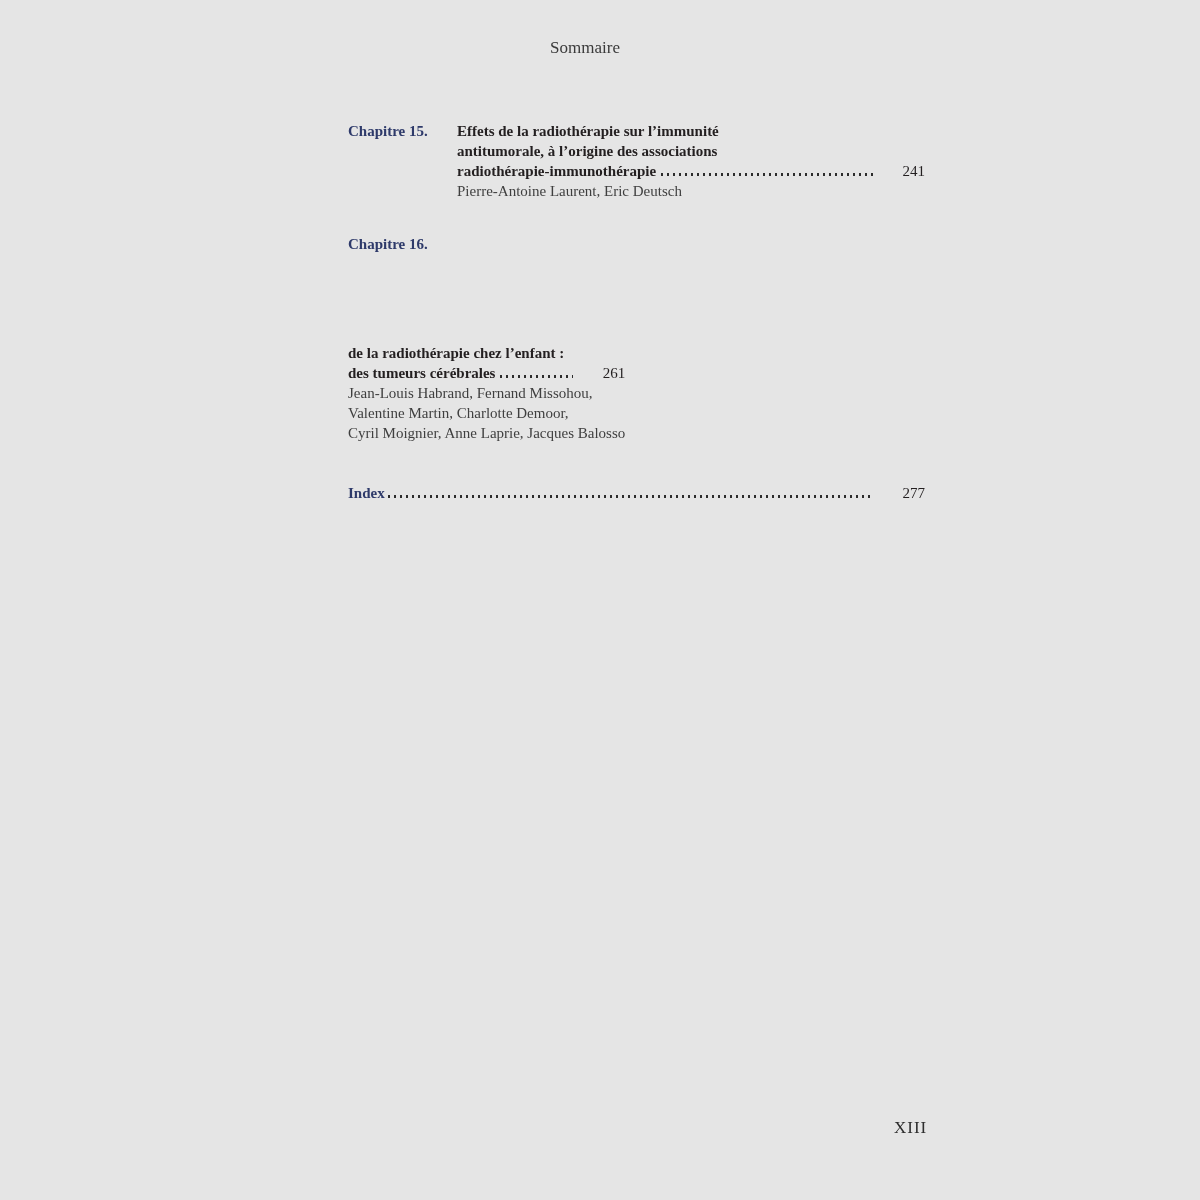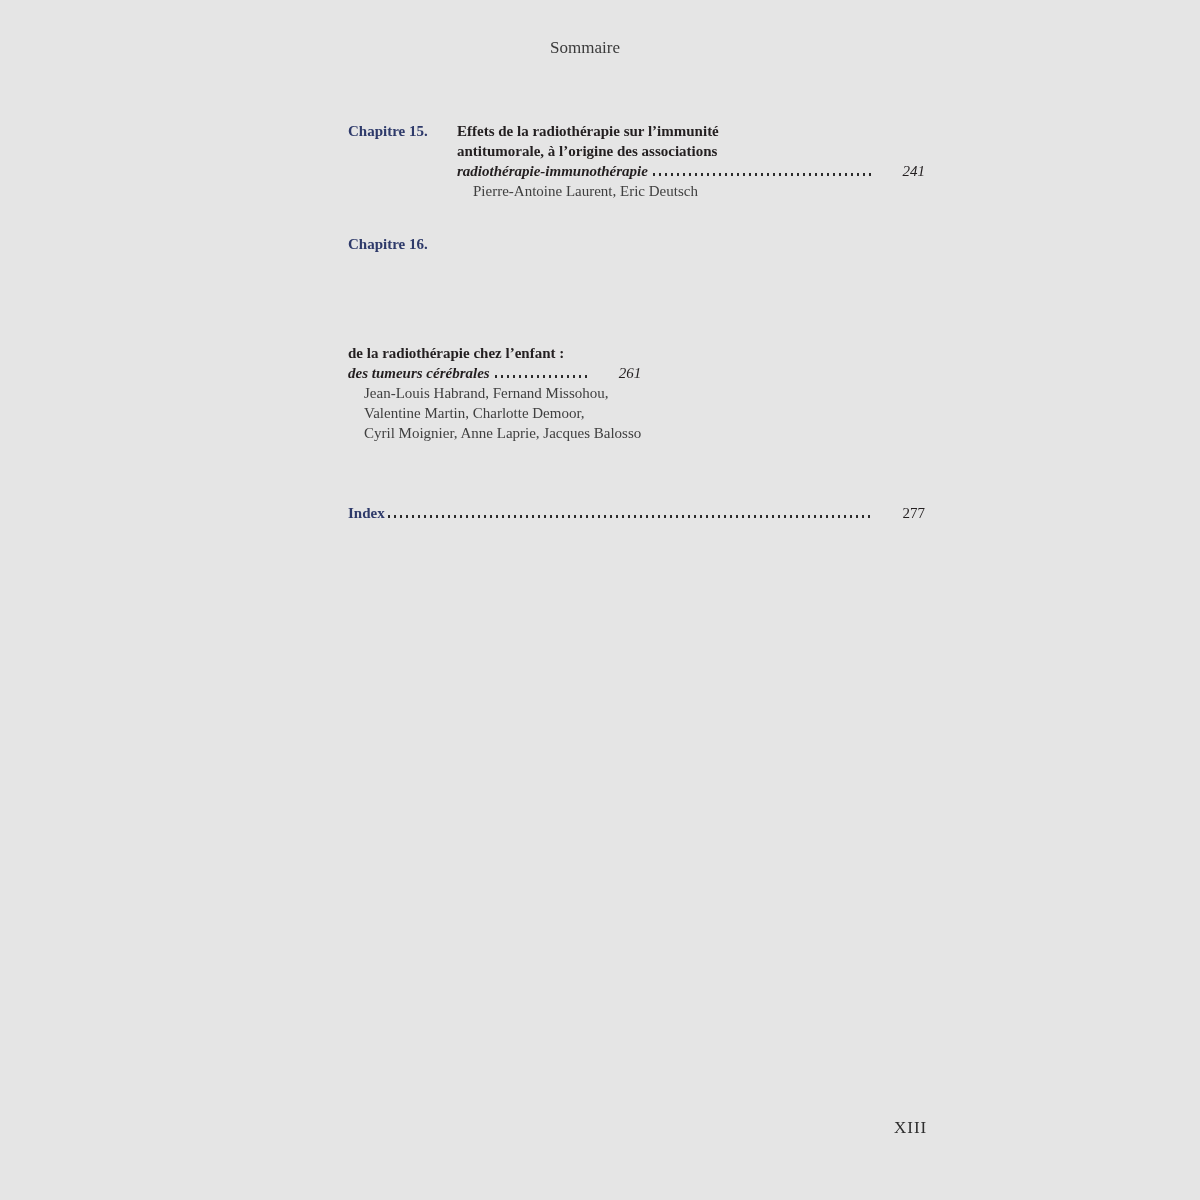--- a/index.html
+++ b/index.html
@@ -53,47 +53,45 @@
     min-width: 0;
   }
   .tline {
     font-weight: bold;
     color: #231f20;
     white-space: nowrap;
   }
   .lastline {
     display: flex;
     align-items: flex-start;
-    font-style: italic;
   }
   .leader {
     flex: 1 1 auto;
     align-self: stretch;
     margin-left: 3px;
     background-image: radial-gradient(circle, #2c2c2c 1.15px, rgba(0,0,0,0) 1.35px);
     background-size: 6px 5px;
     background-repeat: repeat-x;
     background-position: left calc(100% - 4px);
   }
   .pagenum {
     flex: 0 0 52px;
     text-align: right;
     font-weight: normal;
     color: #231f20;
   }
   .authors {
     font-weight: normal;
     color: #3f3f3f;
     white-space: nowrap;
-    margin-left: 16px;
   }
   .index-row {
     display: flex;
     align-items: baseline;
-    margin-top: 60px;
+    margin-top: 40px;
   }
   .index-label {
     font-weight: bold;
     color: #2e3a6a;
     white-space: nowrap;
   }
   .index-row .leader {
     margin-left: 1px;
   }
   .folio {

